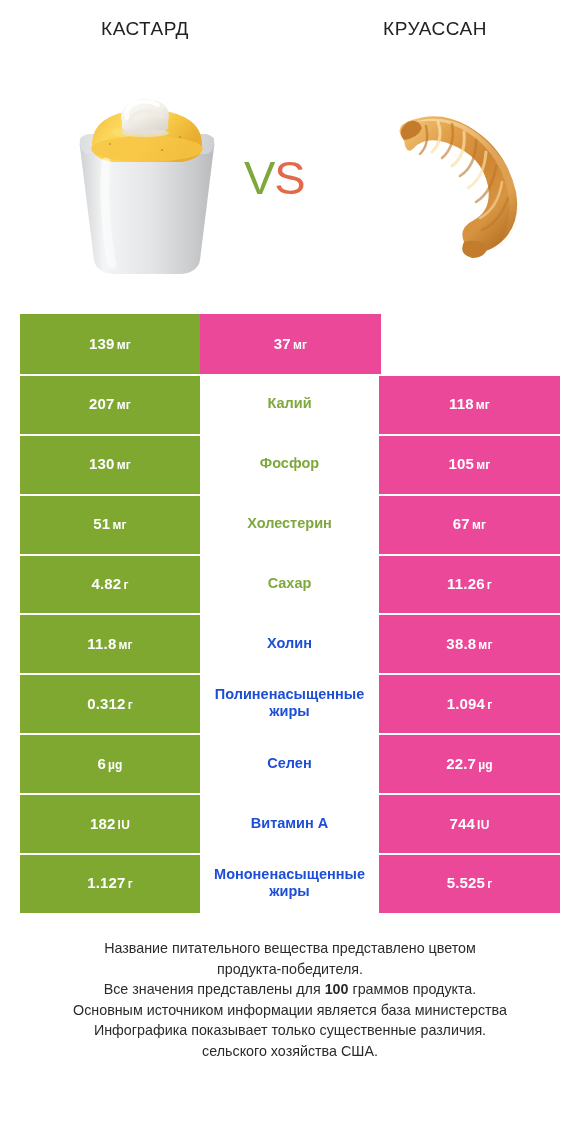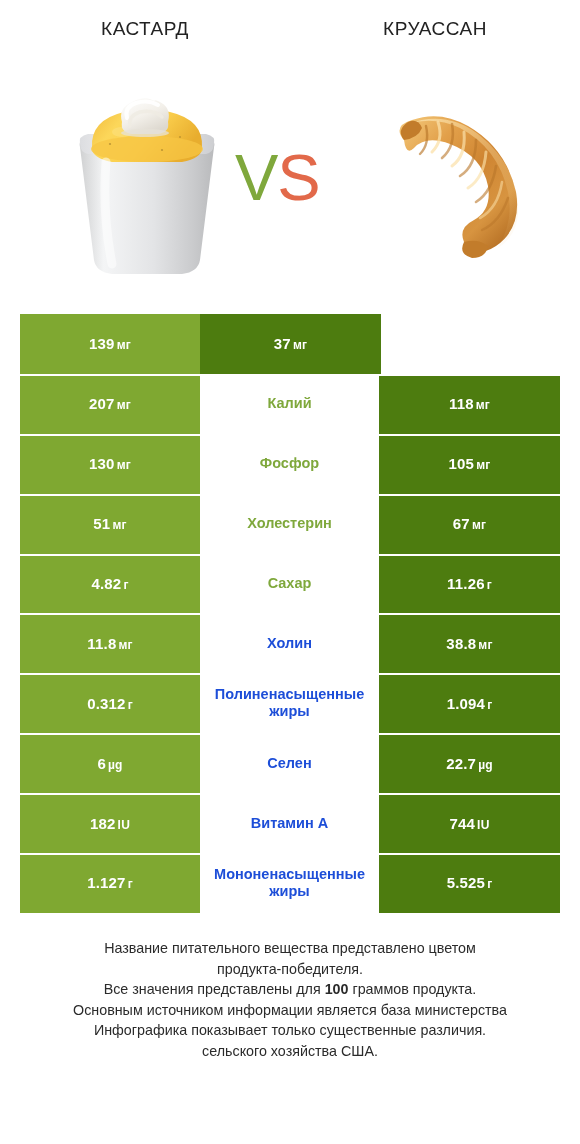--- a/index.html
+++ b/index.html
@@ -14,40 +14,40 @@
   
   .header { position: absolute; top: 0; left: 0; width: 580px; height: 300px; }
   .title {
     position: absolute; top: 18px;
     font-size: 19px; font-weight: 400; color: #222;
     letter-spacing: 0.5px; text-align: center; white-space: nowrap;
   }
   .title-left  { left: 0;   width: 290px; }
   .title-right { left: 290px; width: 290px; }
 
-  .vs { position: absolute; left: 235px; top: 138px; width: 112px; height: 80px;
-        font-size: 65px; font-weight: 400; line-height: 80px; letter-spacing: -1px; }
+  .vs { position: absolute; left: 244px; top: 138px; width: 112px; height: 80px;
+        font-size: 47px; font-weight: 400; line-height: 80px; letter-spacing: -1px; }
   .vs .v { color: #7FA83C; }
   .vs .s { color: #E2694A; }
 
   
   .art { position: absolute; }
   .art-custard  { left: 62px;  top: 92px; width: 170px; height: 190px; }
   .art-croissant{ left: 368px; top: 100px; width: 180px; height: 170px; }
 
   
   .table { position: absolute; top: 314px; left: 20px; width: 540px; }
   .row { position: relative; display: flex; height: 59.9px; width: 540px; }
   .cell {
     display: flex; align-items: center; justify-content: center;
     height: 100%; text-align: center;
   }
   .cell-left  { width: 180px; background: #7FA831; color: #fff; }
   .cell-mid   { width: 179px; background: #fff; position: relative; padding: 0 4px; }
-  .cell-right { width: 181px; background: #4d7c0f; color: #fff; }
+  .cell-right { width: 181px; background: #ec4899; color: #fff; }
 
   .val { font-size: 15px; font-weight: 700; letter-spacing: 0.2px; white-space: nowrap; }
   .val .u { font-size: 12px; font-weight: 700; margin-left: 2px; }
 
   .label {
     font-size: 14.5px; font-weight: 700; line-height: 17px;
     white-space: nowrap; overflow: hidden;
   }
   .label.wrap { white-space: normal; width: 179px; }
   .label.green  { color: #7FA83C; }

